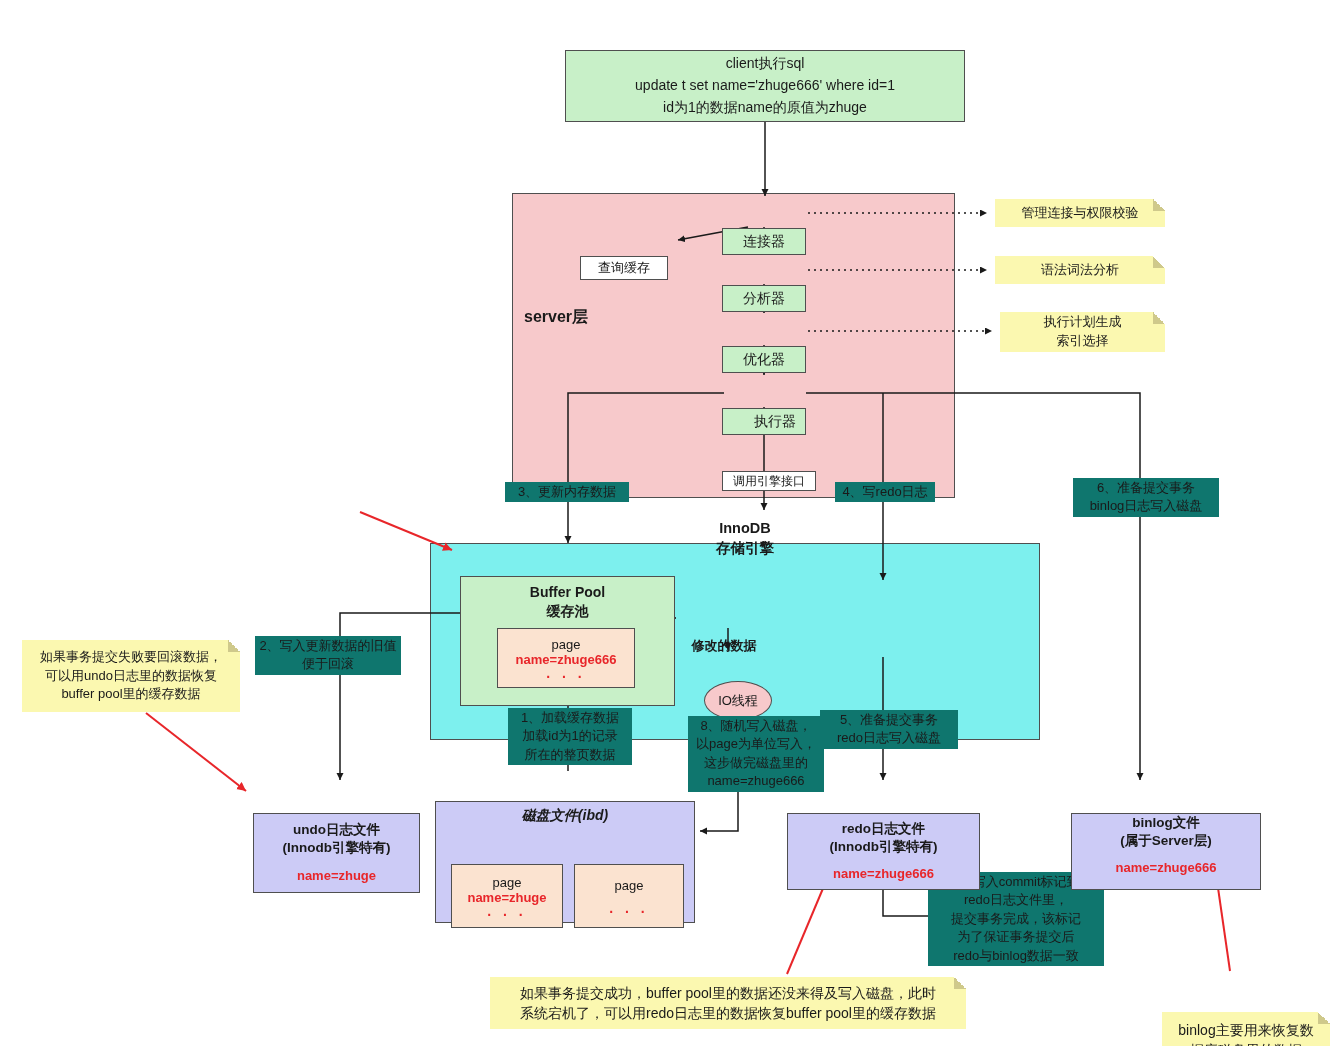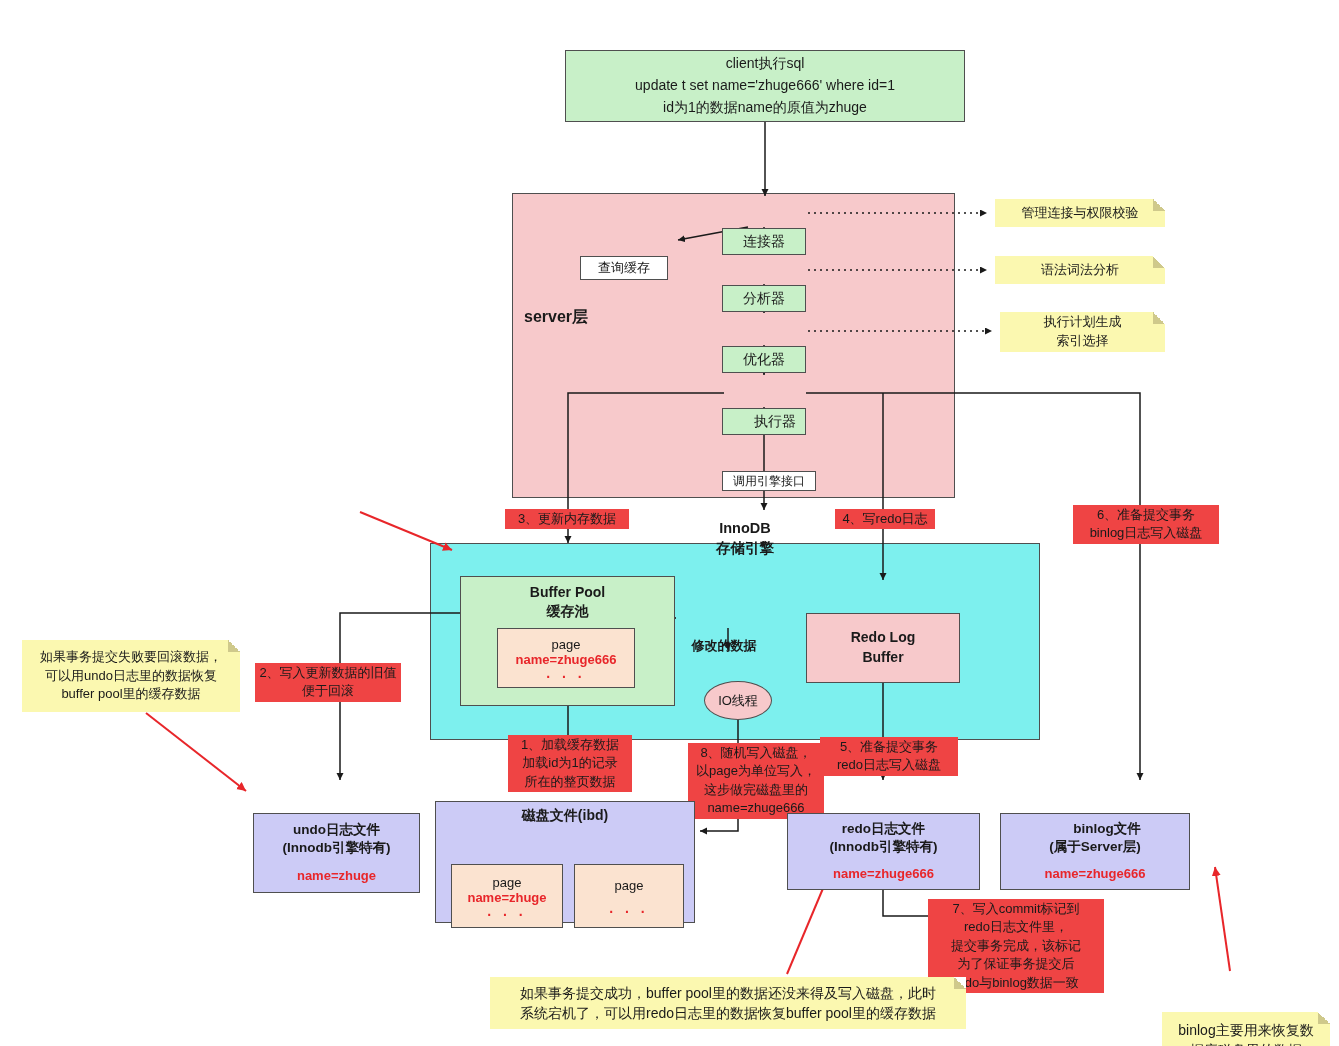--- a/index.html
+++ b/index.html
@@ -7,22 +7,22 @@
     --peach:#fbe3d0; --yellow:#fbf8b0; --fold:#cfc98b; --red:#e8262a; --ink:#1a1a1a;
   }
   *{margin:0;padding:0;box-sizing:border-box;}
   body{background:#fff;font-family:"Liberation Sans","DejaVu Sans",sans-serif;color:var(--ink);}
   #canvas{position:relative;width:1339px;height:1046px;background:#fff;overflow:hidden;}
   .box{position:absolute;border:1px solid #4f4f4f;display:flex;flex-direction:column;
        align-items:center;justify-content:center;text-align:center;white-space:pre-line;z-index:2;margin-top:28px;}
   .bg{z-index:0;}
   svg.arrows{position:absolute;left:0;top:0;z-index:1;}
   .label{position:absolute;z-index:2;white-space:pre-line;text-align:center;line-height:1.4;}
-  .steplab{position:absolute;z-index:2;background:#ef4444;font-size:13px;text-align:center;
-           white-space:pre-line;line-height:1.42;padding:1px 2px;margin-top:27px;}
+  .steplab{position:absolute;z-index:2;background:#0f766e;font-size:13px;text-align:center;
+           white-space:pre-line;line-height:1.42;padding:1px 2px;}
   .translab{position:absolute;z-index:2;font-size:13px;text-align:center;white-space:pre-line;line-height:1.4;}
   .bold{font-weight:bold;}
   .red{color:var(--red);}
   .green{background:var(--green);}
   .pinkbg{background:var(--pink);}
   .cyanbg{background:var(--cyan);}
   .purple{background:var(--purple);}
   .peach{background:var(--peach);}
   .dots{font-size:14px;font-weight:bold;letter-spacing:4px;line-height:0.9;}
   .note{position:absolute;z-index:2;background:var(--yellow);display:flex;align-items:center;
@@ -105,22 +105,20 @@
   </div>
   <div class="box peach" style="left:497px;top:600px;width:138px;height:60px;">
     <div style="font-size:13px;">page</div>
     <div class="red bold" style="font-size:13px;">name=zhuge666</div>
     <div class="red dots">. . .</div>
   </div>
 
   <div class="translab" style="left:682px;top:637px;width:84px;font-weight:bold;">修改的数据</div>
   <div class="box pinkbg ellipse" style="left:704px;top:653px;width:68px;height:39px;font-size:13px;">IO线程</div>
 
-  <div class="box pinkbg bold" style="left:806px;top:585px;width:154px;height:70px;font-size:14px;line-height:1.4;">Redo Log
-Buffer</div>
 
   <div class="steplab" style="left:505px;top:482px;width:124px;">3、更新内存数据</div>
   <div class="steplab" style="left:835px;top:482px;width:100px;">4、写redo日志</div>
   <div class="steplab" style="left:1073px;top:478px;width:146px;">6、准备提交事务
 binlog日志写入磁盘</div>
   <div class="steplab" style="left:255px;top:636px;width:146px;">2、写入更新数据的旧值
 便于回滚</div>
   <div class="steplab" style="left:508px;top:708px;width:124px;">1、加载缓存数据
 加载id为1的记录
 所在的整页数据</div>
@@ -137,39 +135,39 @@
 redo与binlog数据一致</div>
 
 
   <div class="box purple" style="left:253px;top:785px;width:167px;height:80px;justify-content:flex-start;padding-top:7px;gap:11px;">
     <div class="bold" style="font-size:13.5px;white-space:pre-line;line-height:1.35;">undo日志文件
 (Innodb引擎特有)</div>
     <div class="red bold" style="font-size:13px;">name=zhuge</div>
   </div>
 
   <div class="box purple" style="left:435px;top:773px;width:260px;height:122px;">
-    <div class="bold" style="position:absolute;top:5px;left:0;right:0;font-size:14px;">磁盘文件(ibd)</div>
+    <div class="bold" style="position:absolute;top:5px;left:0;right:0;font-size:14px;font-style:italic;">磁盘文件(ibd)</div>
     <div class="box peach" style="left:15px;top:34px;width:112px;height:64px;">
       <div style="font-size:13px;">page</div>
       <div class="red bold" style="font-size:13px;">name=zhuge</div>
       <div class="red dots">. . .</div>
     </div>
     <div class="box peach" style="left:138px;top:34px;width:110px;height:64px;gap:9px;">
       <div style="font-size:13px;">page</div>
       <div class="red dots">. . .</div>
     </div>
   </div>
 
   <div class="box purple" style="left:787px;top:785px;width:193px;height:77px;justify-content:flex-start;padding-top:6px;gap:10px;">
     <div class="bold" style="font-size:13.5px;white-space:pre-line;line-height:1.35;">redo日志文件
 (Innodb引擎特有)</div>
     <div class="red bold" style="font-size:13px;">name=zhuge666</div>
   </div>
 
-  <div class="box purple" style="left:1000px;top:785px;width:190px;height:77px;justify-content:flex-start;padding-top:6px;gap:10px;text-align:right;">
+  <div class="box purple" style="left:1071px;top:785px;width:190px;height:77px;justify-content:flex-start;gap:10px;">
     <div class="bold" style="font-size:13.5px;white-space:pre-line;line-height:1.35;">binlog文件
 (属于Server层)</div>
     <div class="red bold" style="font-size:13px;">name=zhuge666</div>
   </div>
 
   <div class="note" style="left:22px;top:640px;width:218px;height:72px;">如果事务提交失败要回滚数据，
 可以用undo日志里的数据恢复
 buffer pool里的缓存数据</div>
   <div class="note" style="left:490px;top:977px;width:476px;height:52px;font-size:14px;">如果事务提交成功，buffer pool里的数据还没来得及写入磁盘，此时
 系统宕机了，可以用redo日志里的数据恢复buffer pool里的缓存数据</div>

